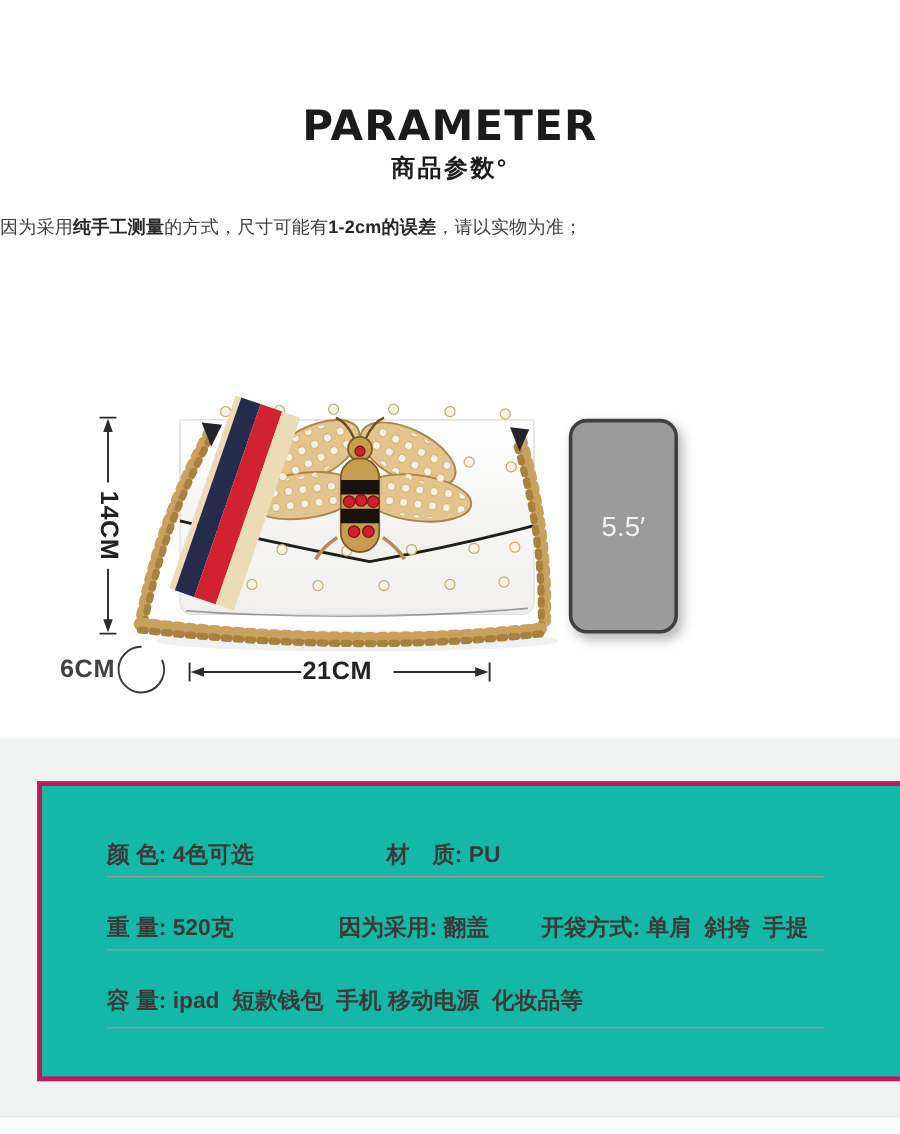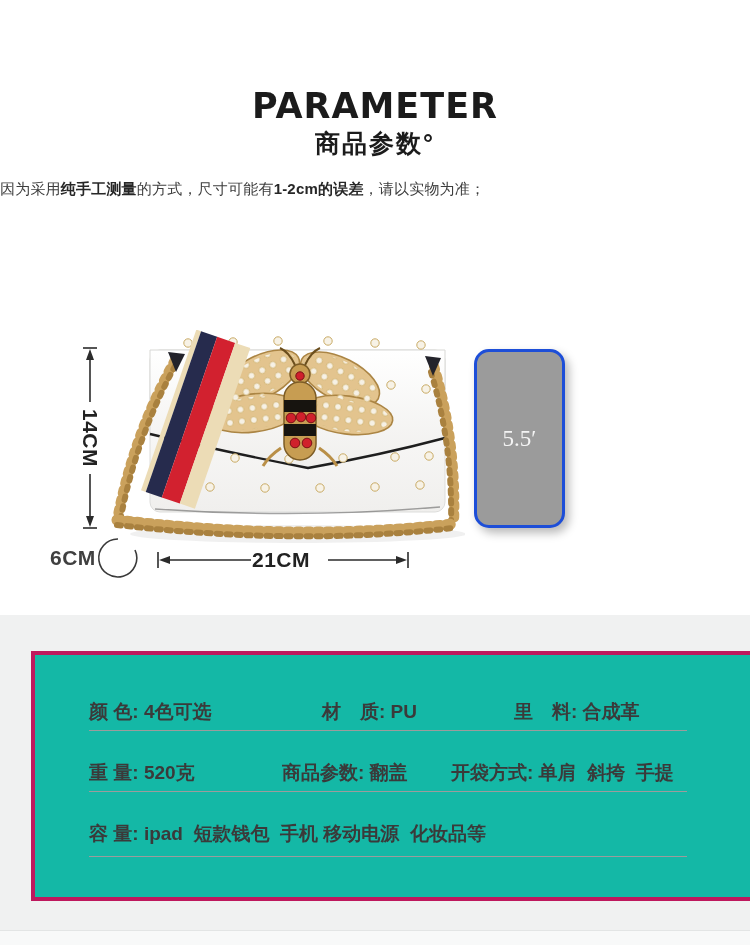--- a/index.html
+++ b/index.html
@@ -4,42 +4,42 @@
 <style>
   html,body{margin:0;padding:0;background:#ffffff;}
   .page{position:relative;width:750px;height:945px;background:#ffffff;overflow:hidden;
         font-family:"Liberation Sans","DejaVu Sans",sans-serif;color:#1c1c1c;}
 
   
   .title{position:absolute;left:0;top:86px;width:750px;text-align:center;
          font-size:35px;font-weight:900;letter-spacing:1px;color:#1b1b1b;
          font-family:"DejaVu Sans","Liberation Sans",sans-serif;}
   .subtitle{position:absolute;left:0;top:127px;width:750px;text-align:center;
-            font-size:25px;font-weight:700;letter-spacing:2px;color:#1b1b1b;}
+            font-size:20px;font-weight:700;letter-spacing:2px;color:#1b1b1b;}
   .note{position:absolute;left:0;top:180px;width:750px;text-align:left;
         font-size:15px;color:#3d3d3d;letter-spacing:0.2px;}
   .note .b{font-weight:700;color:#272727;}
 
   
   .dim-svg{position:absolute;}
   .dim-text-v{position:absolute;left:45px;top:427px;width:90px;height:22px;line-height:22px;
               text-align:center;font-size:21px;font-weight:700;color:#222;
               transform:rotate(90deg);letter-spacing:0.5px;}
   .dim-text-h{position:absolute;left:252px;top:548px;width:76px;
               font-size:21px;font-weight:700;color:#222;letter-spacing:0.5px;}
   .dim-text-depth{position:absolute;left:50px;top:546px;font-size:21px;font-weight:700;
                   color:#404040;letter-spacing:0.5px;}
 
   .bag-wrap{position:absolute;left:103px;top:330px;width:362px;height:250px;}
 
   .device{position:absolute;background:#9b9b9b;}
   .tablet{left:520px;top:253px;width:172px;height:269px;border:3px solid #1c1c1c;
           border-radius:20px;box-shadow:5px 6px 12px rgba(0,0,0,0.25);z-index:1;}
-  .phone{left:474px;top:349px;width:85px;height:173px;border:3px solid #1d4ed8;
-         border-radius:15px;box-shadow:4px 5px 10px rgba(0,0,0,0.28);z-index:2;font-family:Liberation Serif, serif;}
+  .phone{left:474px;top:349px;width:85px;height:173px;border:3px solid #404040;
+         border-radius:15px;box-shadow:4px 5px 10px rgba(0,0,0,0.28);z-index:2;}
   .tablet .dev-label{position:absolute;left:calc(50% + 17px);top:50%;transform:translate(-50%,-50%);
            color:#ffffff;font-size:27px;font-weight:600;letter-spacing:1px;}
   .phone .dev-label{position:absolute;left:50%;top:50%;transform:translate(-50%,-50%);
            color:#f4f4f4;font-size:23px;font-weight:400;}
 
   
   .gray-band{position:absolute;left:0;top:615px;width:750px;height:330px;background:#f0f1f1;}
   .bottom-strip{position:absolute;left:0;top:930px;width:750px;height:15px;
                 background:#f8f9f9;border-top:1px solid #e3e5e5;}
   .spec-card{position:absolute;left:31px;top:651px;width:685px;height:242px;
@@ -196,25 +196,24 @@
     <path d="M22 3 A19 19 0 1 0 39 14" fill="none" stroke="#3a3a3a" stroke-width="1.6"></path>
   </svg>
 
   <div class="gray-band"></div>
   <div class="bottom-strip"></div>
 
   <div class="spec-card">
     <div class="spec-row row1">
       <span class="cell r1c1">颜 色: 4色可选</span>
       <span class="cell r1c2">材　质: PU</span>
-      <span class="cell r1c3">里　料: 合成革</span>
     </div>
     <div class="spec-row row2">
       <span class="cell r2c1">重 量: 520克</span>
-      <span class="cell r2c2">商品参数: 翻盖</span>
+      <span class="cell r2c2">因为采用: 翻盖</span>
       <span class="cell r2c3">开袋方式: 单肩  斜挎  手提</span>
     </div>
     <div class="spec-row row3">
       <span class="cell r3c1">容 量: ipad  短款钱包  手机 移动电源  化妆品等</span>
     </div>
   </div>
 
 </div>
 
 </body></html>

